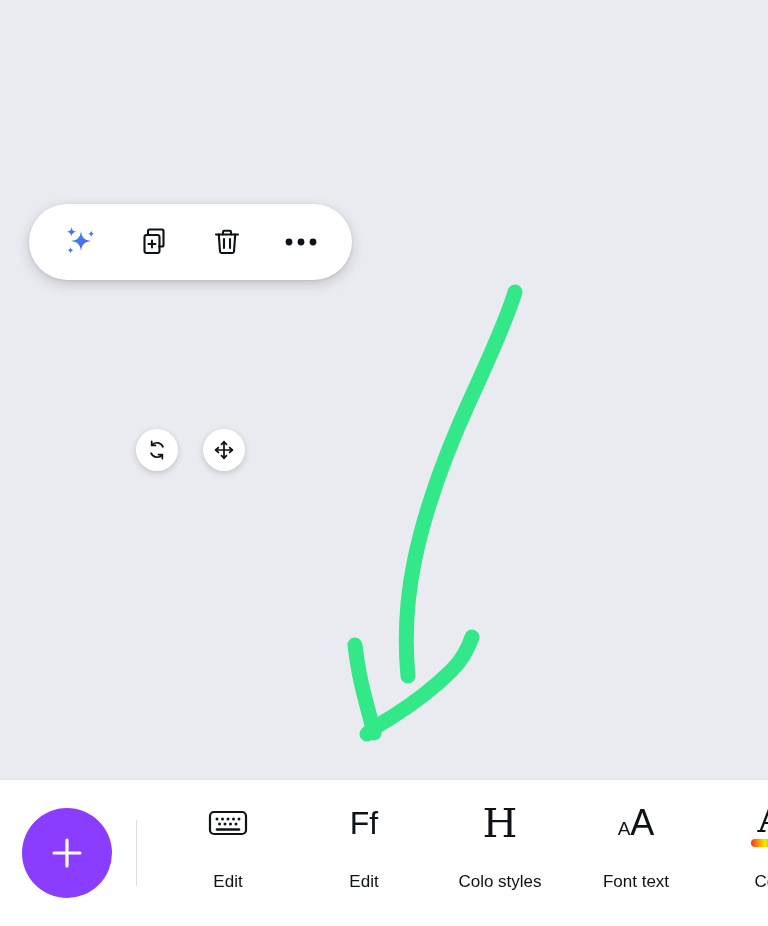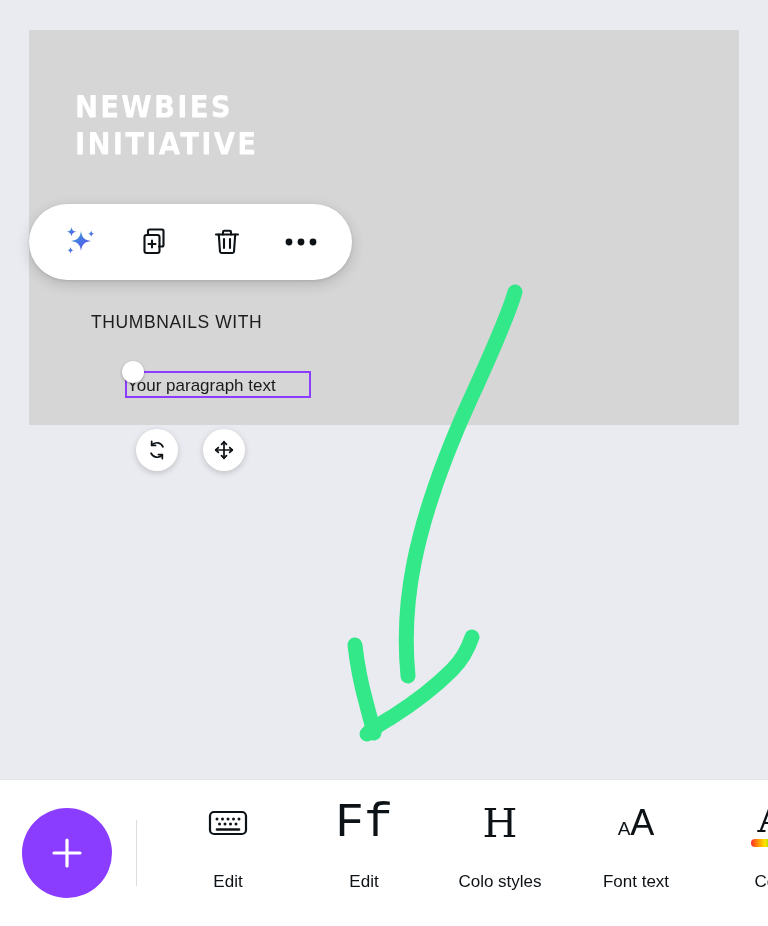--- a/index.html
+++ b/index.html
@@ -208,22 +208,22 @@
     justify-content: center;
   }
   .bar-item .bi-label {
     margin-top: 21px;
     font-size: 17px;
     color: #0d1216;
     font-family: "Liberation Sans", sans-serif;
     white-space: nowrap;
   }
   .glyph-font {
-    font-family: Liberation Mono, monospace;
-    font-size: 48px;
+    font-family: Liberation Sans, sans-serif;
+    font-size: 32px;
     color: #0d1216;
     line-height: 1;
   }
   .glyph-h {
     font-family: "DejaVu Serif", serif;
     font-size: 40px;
     color: #0d1216;
     line-height: 1;
   }
   .glyph-aa {
@@ -252,34 +252,20 @@
     height: 8px;
     border-radius: 4px;
     background: linear-gradient(90deg,#ff2d2d 0%,#ff9a00 18%,#ffe600 34%,#37d400 52%,#00c2ff 72%,#0066ff 88%,#7a00ff 100%);
   }
 </style>
 </head>
 <body>
 
 <div id="editor-area">
 
-  <div id="design-canvas">
-
-    <div id="canvas-heading">
-      <span class="hl">NEWBIES</span>
-      <span class="hl">INITIATIVE</span>
-    </div>
-
-    <div id="canvas-subheading">THUMBNAILS WITH</div>
-
-    <div id="paragraph-selection">
-      <div id="paragraph-text">Your paragraph text</div>
-    </div>
-    <div id="selection-handle"></div>
-  </div>
 
   <div id="object-toolbar">
 
     <div class="tb-btn">
       <svg width="40" height="40" viewBox="0 0 40 40" aria-hidden="true">
         <defs>
           <linearGradient id="sparkGrad" x1="0" y1="0" x2="1" y2="1">
             <stop offset="0%" stop-color="#2aa9b6"></stop>
             <stop offset="50%" stop-color="#4a74e8"></stop>
             <stop offset="100%" stop-color="#6b45e0"></stop>

